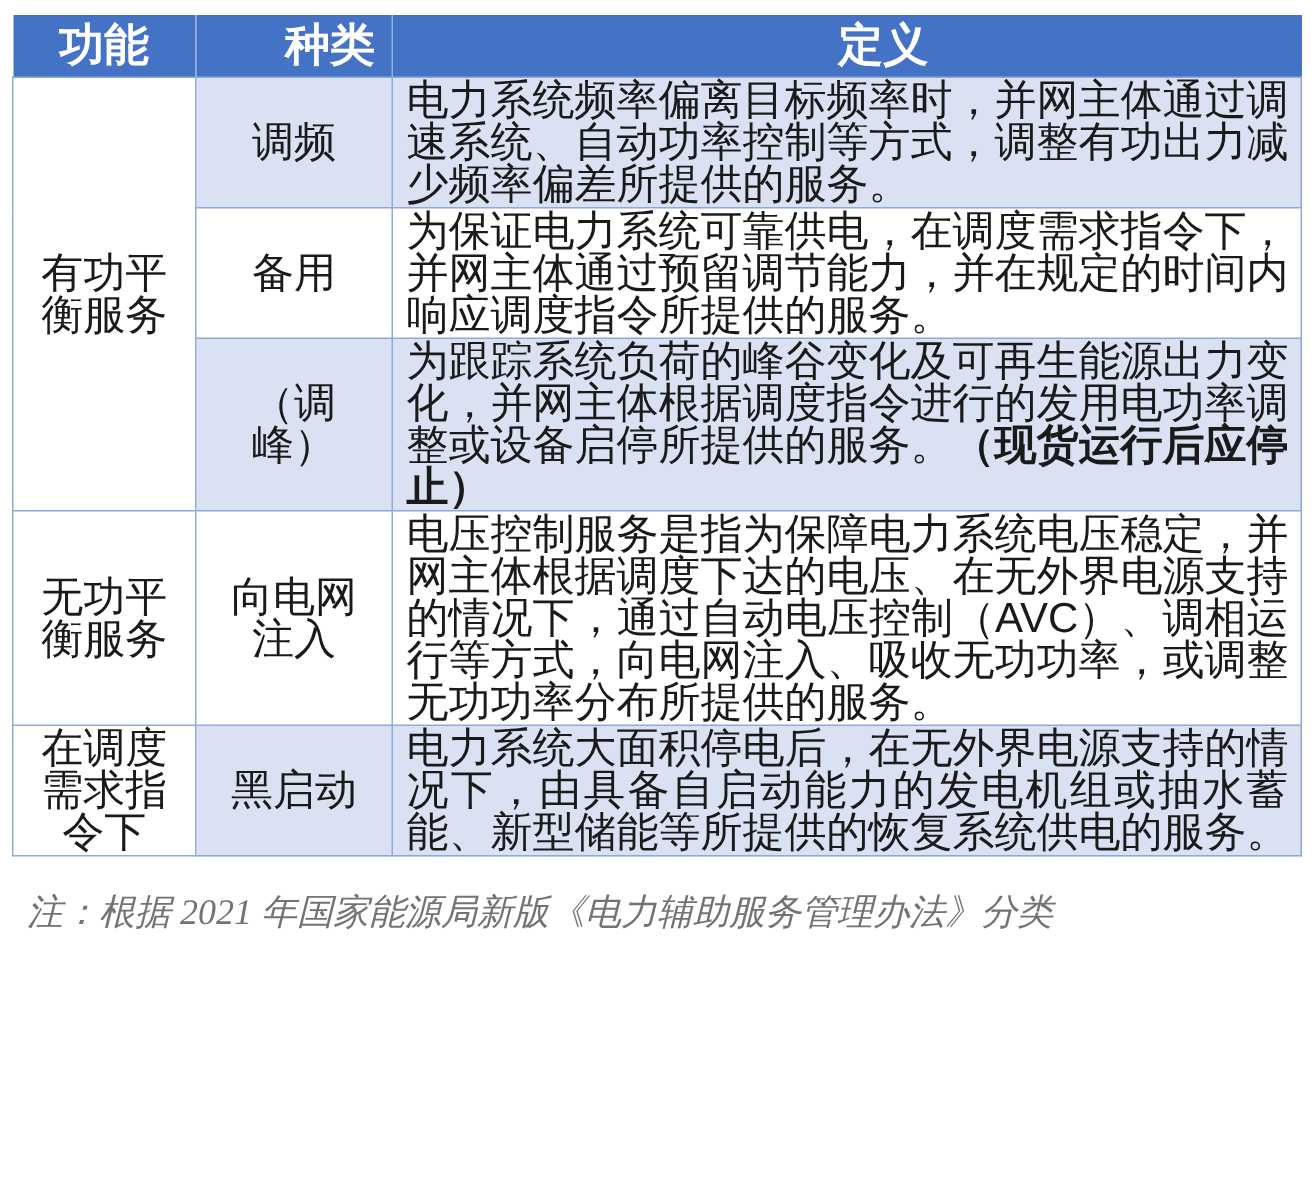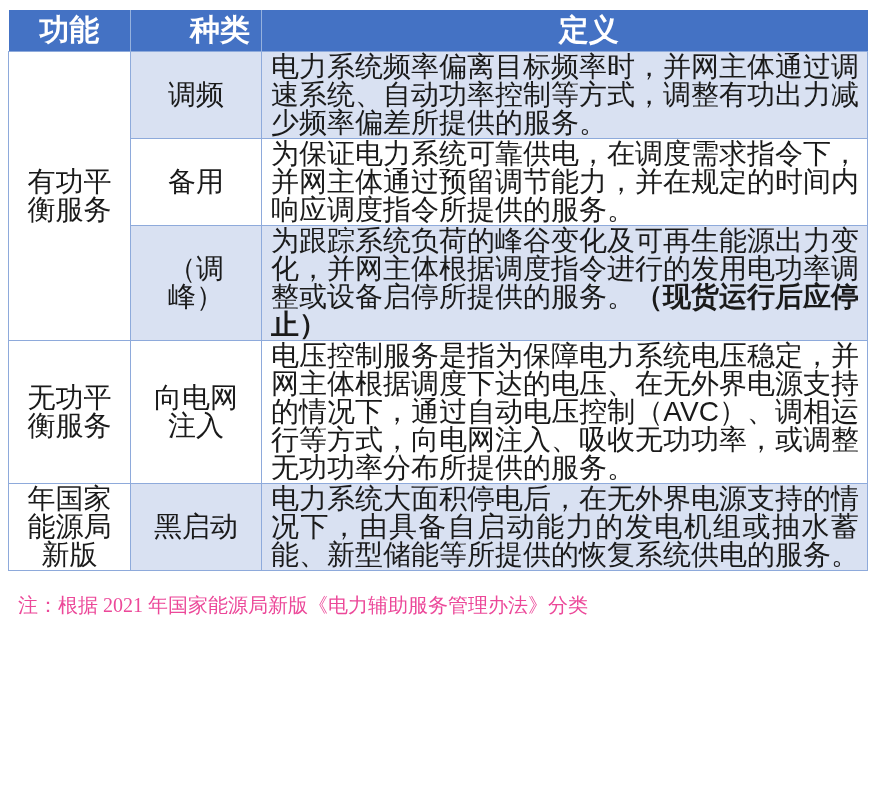--- a/index.html
+++ b/index.html
@@ -55,22 +55,23 @@
     text-align:justify;
     padding:1px 8px 1px 9px;
     word-break:normal;
   }
   tr.band td.type, tr.band td.def{background:var(--band-bg);}
   td.fn{background:#FFFFFF;}
   td.def b{font-weight:bold;}
   .footnote{
     margin:21px 0 0 10px;
     font-family:"Liberation Serif","DejaVu Serif",serif;
-    font-size:20px;
-    color:#ec4899;
+    font-size:24px;
+    color:#737373;
+    font-style:italic;
   }
 </style>
 </head>
 <body>
 
 <div class="page">
   <table class="svc">
     <colgroup>
         <col class="c1">
         <col class="c2">
@@ -96,21 +97,21 @@
       <tr class="band">
         <td class="type">（调峰）</td>
         <td class="def"><span>为跟踪系统负荷的峰谷变化及可再生能源出力变化，并网主体根据调度指令进行的发用电功率调整或设备启停所提供的服务。</span><b>（现货运行后应停止）</b></td>
       </tr>
       <tr>
         <td class="fn">无功平衡服务</td>
         <td class="type">向电网注入</td>
         <td class="def"><span>电压控制服务是指为保障电力系统电压稳定，并网主体根据调度下达的电压、在无外界电源支持的情况下，通过自动电压控制（AVC）、调相运行等方式，向电网注入、吸收无功功率，或调整无功功率分布所提供的服务。</span></td>
       </tr>
       <tr class="band">
-        <td class="fn">年国家能源局新版</td>
+        <td class="fn">在调度需求指令下</td>
         <td class="type">黑启动</td>
         <td class="def"><span>电力系统大面积停电后，在无外界电源支持的情况下，由具备自启动能力的发电机组或抽水蓄能、新型储能等所提供的恢复系统供电的服务。</span></td>
       </tr>
     </tbody>
   </table>
 
   <div class="footnote">注：根据 2021 年国家能源局新版《电力辅助服务管理办法》分类</div>
 </div>
 
 </body></html>

